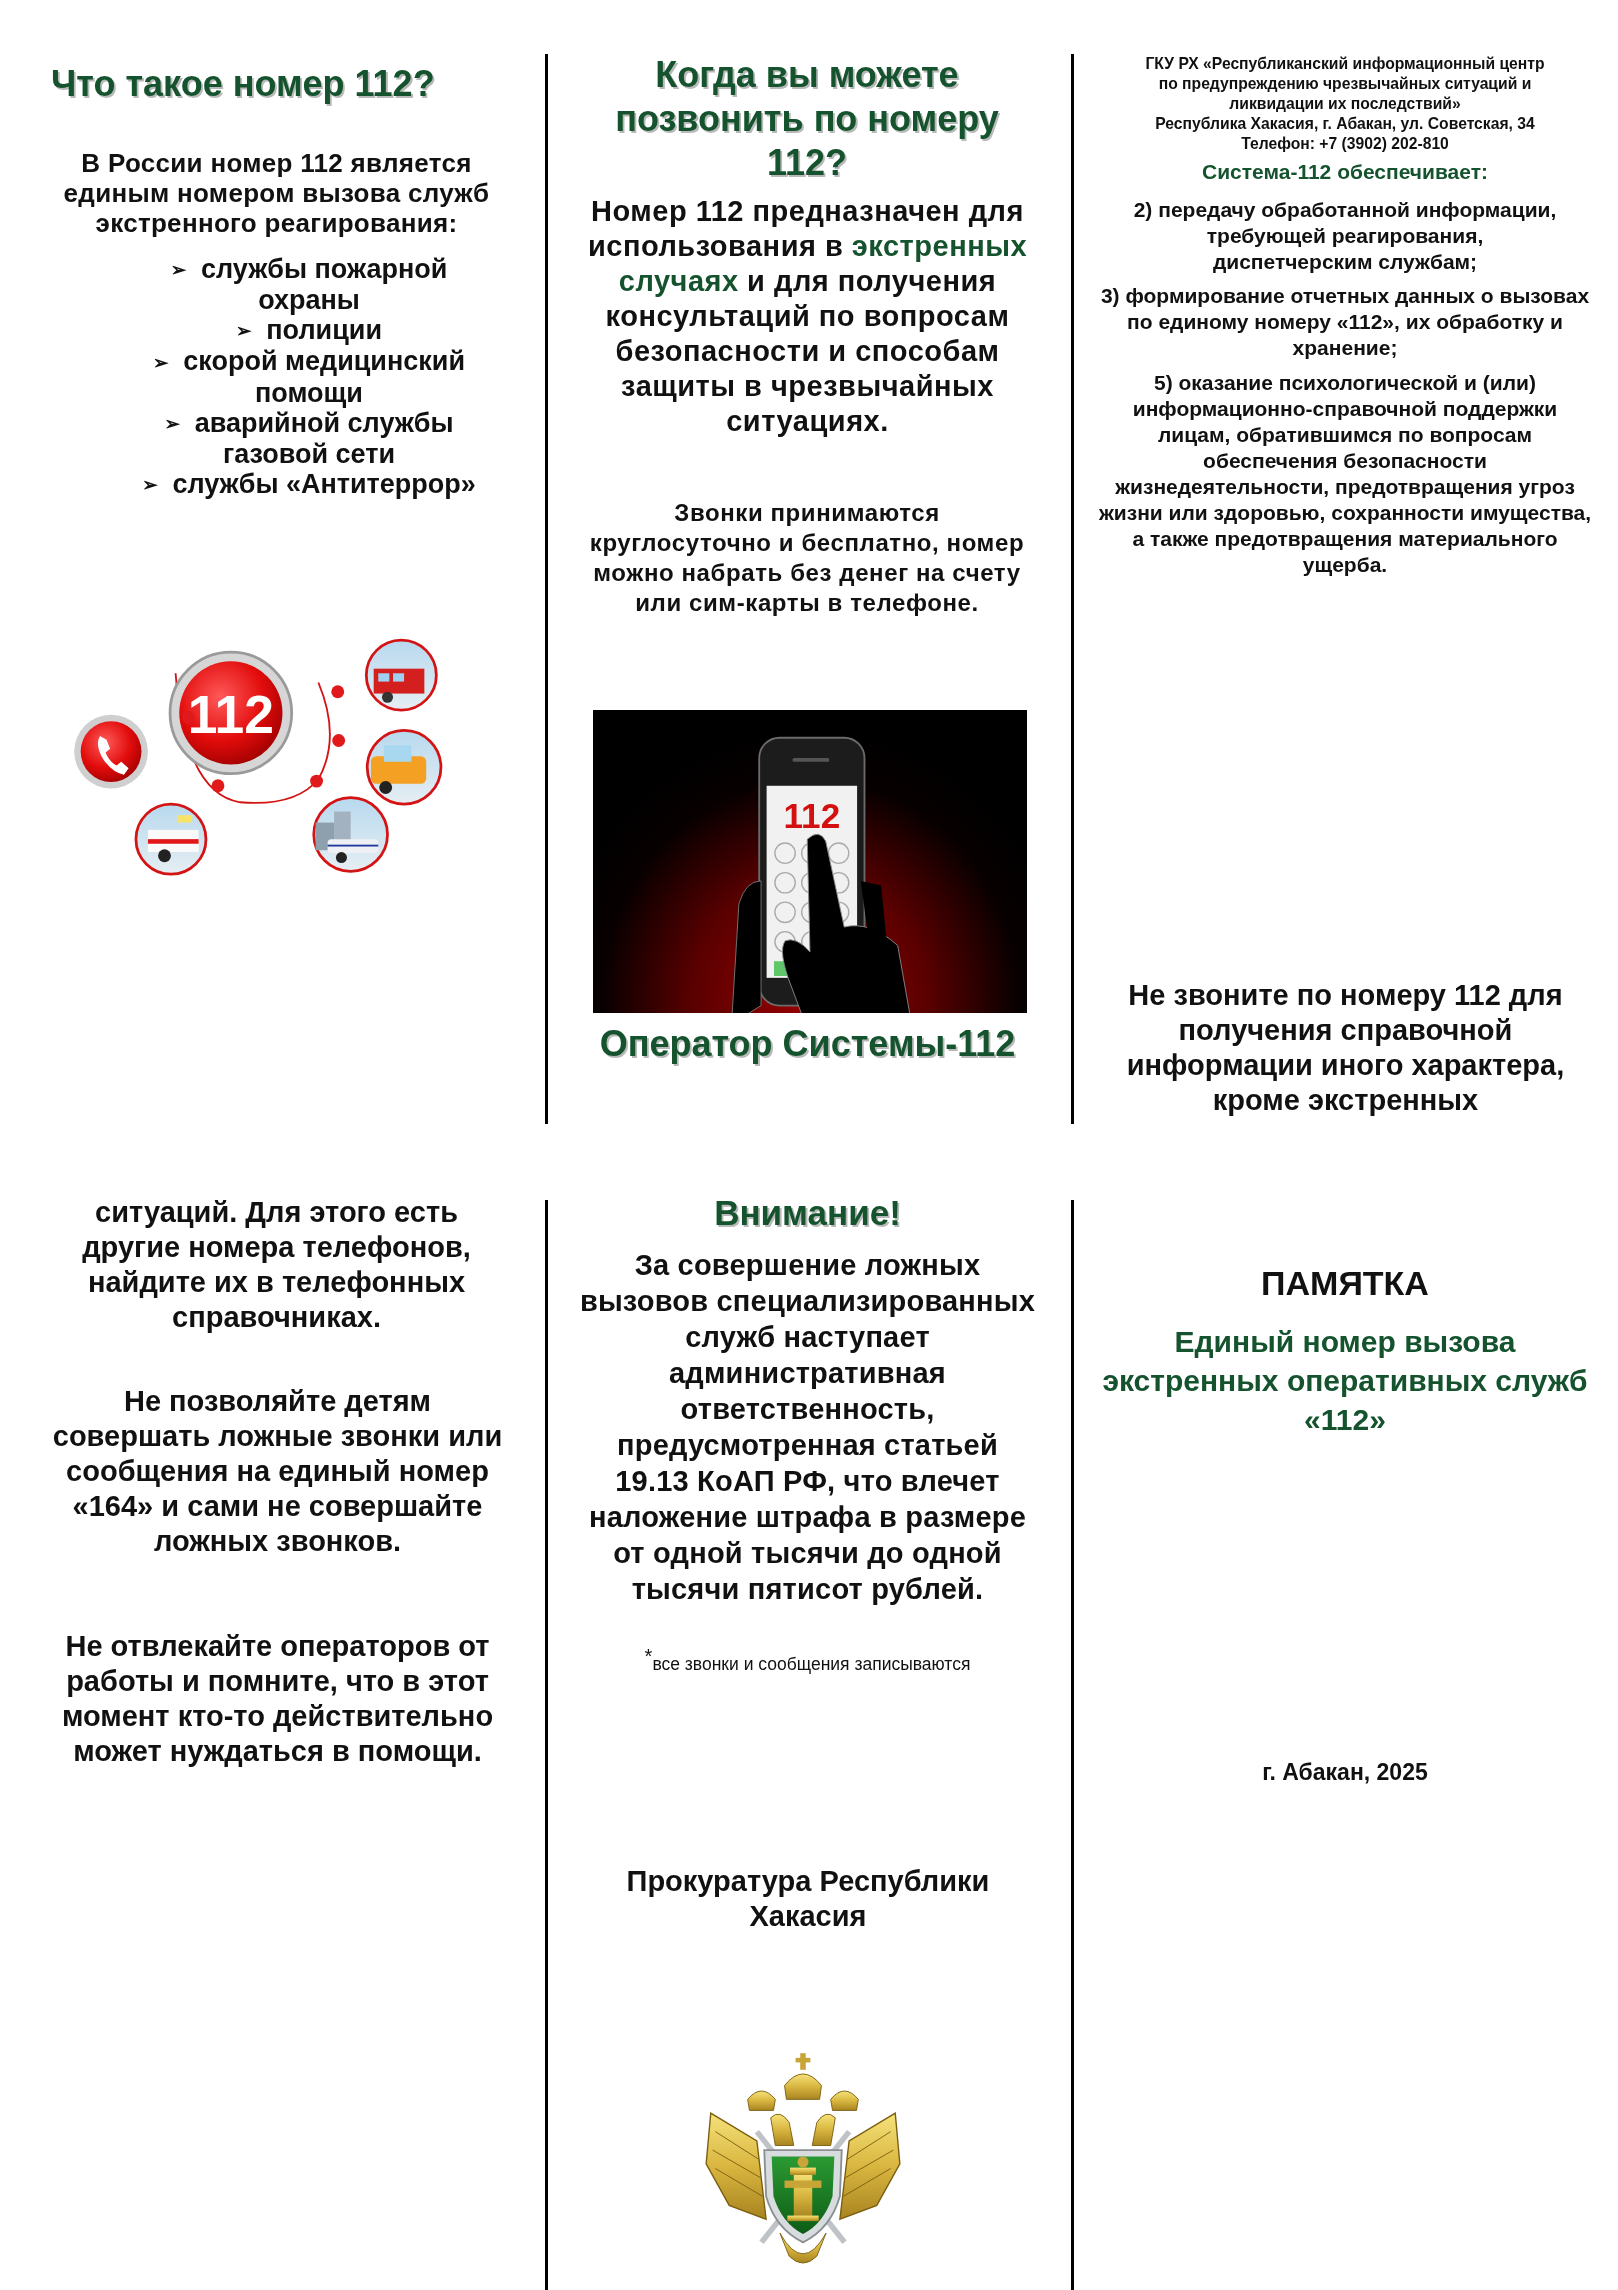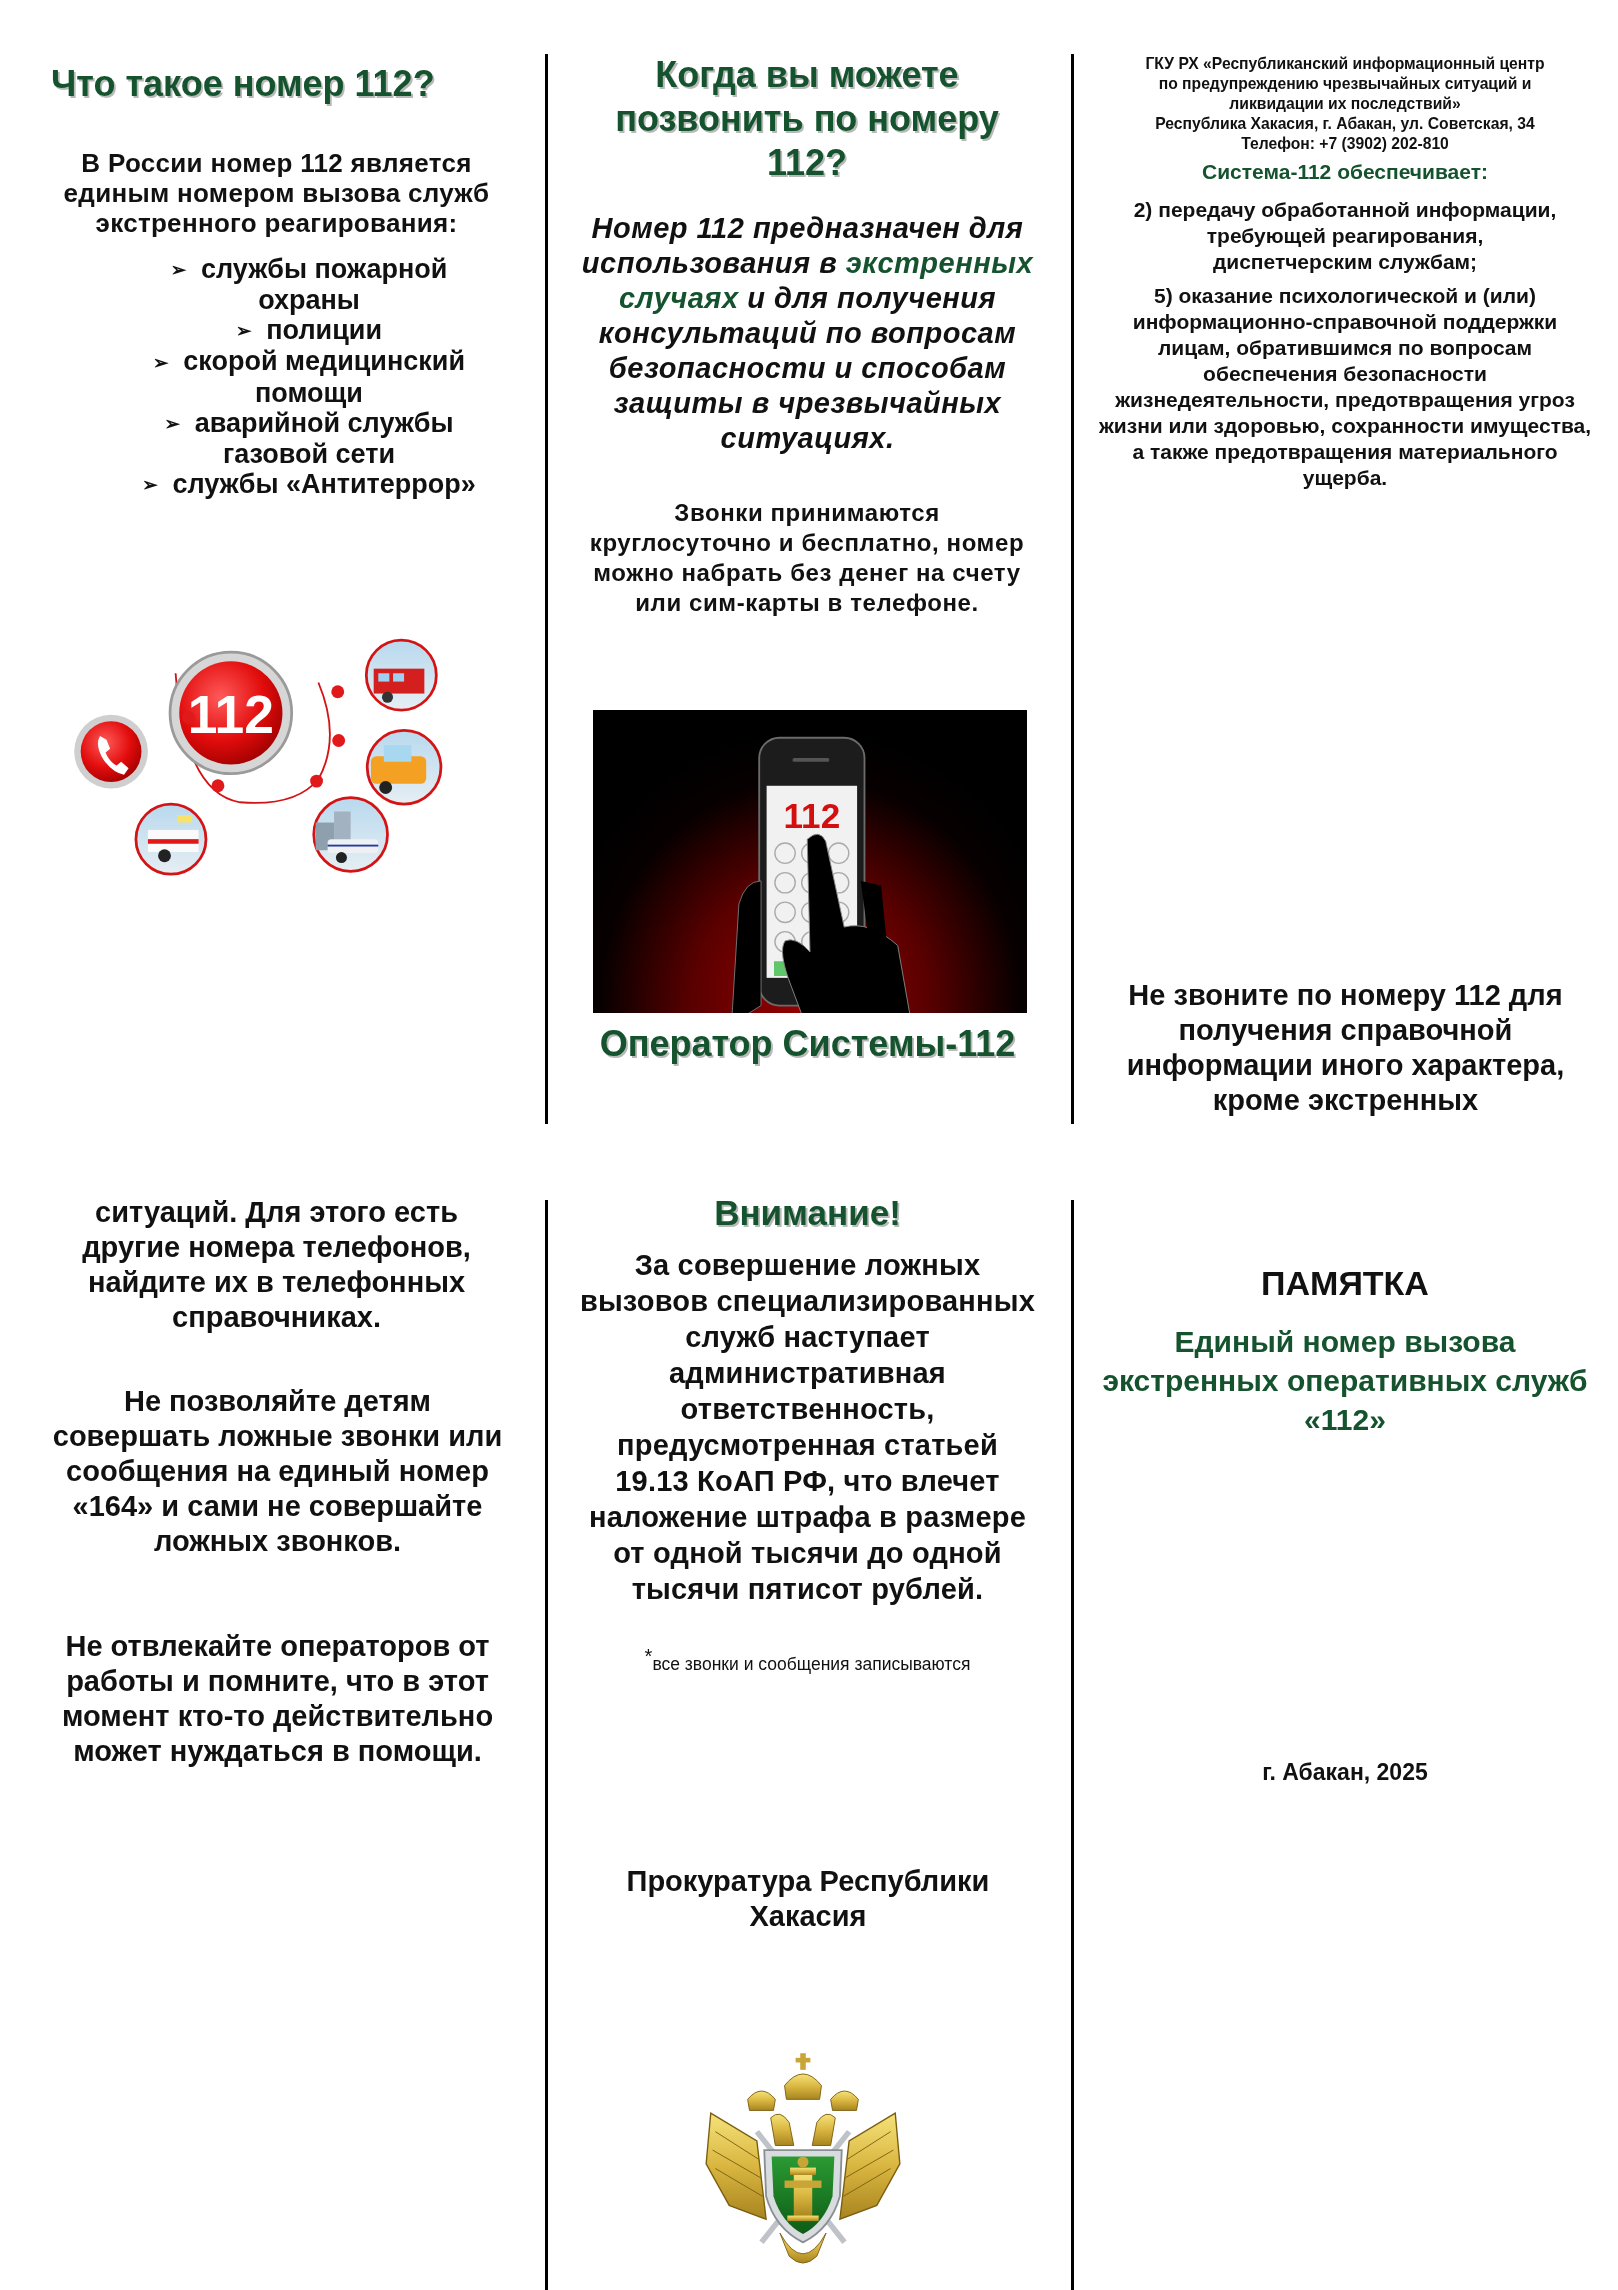--- a/index.html
+++ b/index.html
@@ -89,21 +89,21 @@
       <rect x="80" y="230" width="55" height="24" fill="#fafafa"></rect>
         <rect x="80" y="240" width="55" height="5" fill="#e01818"></rect>
       <rect x="112" y="214" width="16" height="8" fill="#f7e26b"></rect>
       <circle cx="98" cy="258" r="7" fill="#222"></circle>
     </svg>
   </div>
 </section>
 
 <section>
   <h1 class="abs center red shadow" style="left:581px; top:53px; width:452px; font-size:36px; line-height:44px;">Когда вы можете позвонить по номеру 112?</h1>
-  <p class="abs center" style="left:572px; top:211px; width:471px; font-size:29px; line-height:35px; letter-spacing:0.5px;font-style:italic;">
+  <p class="abs center" style="left:572px; top:194px; width:471px; font-size:29px; line-height:35px; letter-spacing:0.5px;">
     <span>Номер 112 предназначен для использования в </span><span class="red">экстренных случаях</span><span> и для получения консультаций по вопросам безопасности и способам защиты в чрезвычайных ситуациях.</span>
   </p>
   <p class="abs center" style="left:581px; top:498px; width:452px; font-size:24px; line-height:30px; letter-spacing:0.6px;">Звонки принимаются круглосуточно и бесплатно, номер можно набрать без денег на счету или сим-карты в телефоне.</p>
 
   <div class="abs" style="left:593px; top:710px; width:434px; height:303px; overflow:hidden;
               background:radial-gradient(ellipse 60% 90% at 50% 95%, #9a0000 0%, #5a0000 45%, #080000 80%, #000 100%);">
     <svg width="434" height="303" viewBox="0 0 470 328">
       <rect x="180" y="30" width="114" height="290" rx="22" fill="#1c1c1c" stroke="#6b6b6b" stroke-width="2"></rect>
       <rect x="188" y="82" width="98" height="208" fill="#f1f1f1"></rect>
       <rect x="216" y="52" width="40" height="4" rx="2" fill="#555"></rect>
@@ -136,20 +136,21 @@
     <div>ГКУ РХ «Республиканский информационный центр</div>
     <div>по предупреждению  чрезвычайных ситуаций и</div>
     <div>ликвидации их последствий»</div>
     <div>Республика Хакасия, г. Абакан, ул. Советская, 34</div>
     <div>Телефон: +7 (3902) 202-810</div>
   </div>
   <h2 class="abs center red narrow" style="left:1089px; top:159px; width:512px; font-size:21px; line-height:26px;">Система-112 обеспечивает:</h2>
 
   <div class="abs center narrow" style="left:1098px; top:197px; width:494px;">
     <p class="svc-item" style="padding:0 32px;">2) передачу обработанной информации, требующей реагирования, диспетчерским службам;</p>
+    <p class="svc-item">3) формирование отчетных данных о вызовах по единому номеру «112», их обработку и хранение;</p>
     <p class="svc-item">5) оказание психологической и (или) информационно-справочной поддержки лицам, обратившимся по вопросам обеспечения безопасности жизнедеятельности, предотвращения угроз жизни или здоровью, сохранности имущества, а также предотвращения материального ущерба.</p>
   </div>
 
   <p class="abs center narrow" style="left:1094px; top:978px; width:503px; font-size:29px; line-height:35px;">Не звоните по номеру 112 для получения справочной информации иного характера, кроме экстренных</p>
 </section>
 
 <section>
   <p class="abs center narrow" style="left:55px; top:1195px; width:443px; font-size:29px; line-height:35px;">ситуаций. Для этого есть другие номера телефонов, найдите их в телефонных справочниках.</p>
   <p class="abs center narrow" style="left:42px; top:1384px; width:471px; font-size:29px; line-height:35px;">Не позволяйте детям совершать ложные звонки или сообщения на единый номер «164» и сами не совершайте ложных звонков.</p>
   <p class="abs center narrow" style="left:42px; top:1629px; width:471px; font-size:29px; line-height:35px;">Не отвлекайте операторов от работы и помните, что в этот момент кто-то действительно может нуждаться в помощи.</p>

